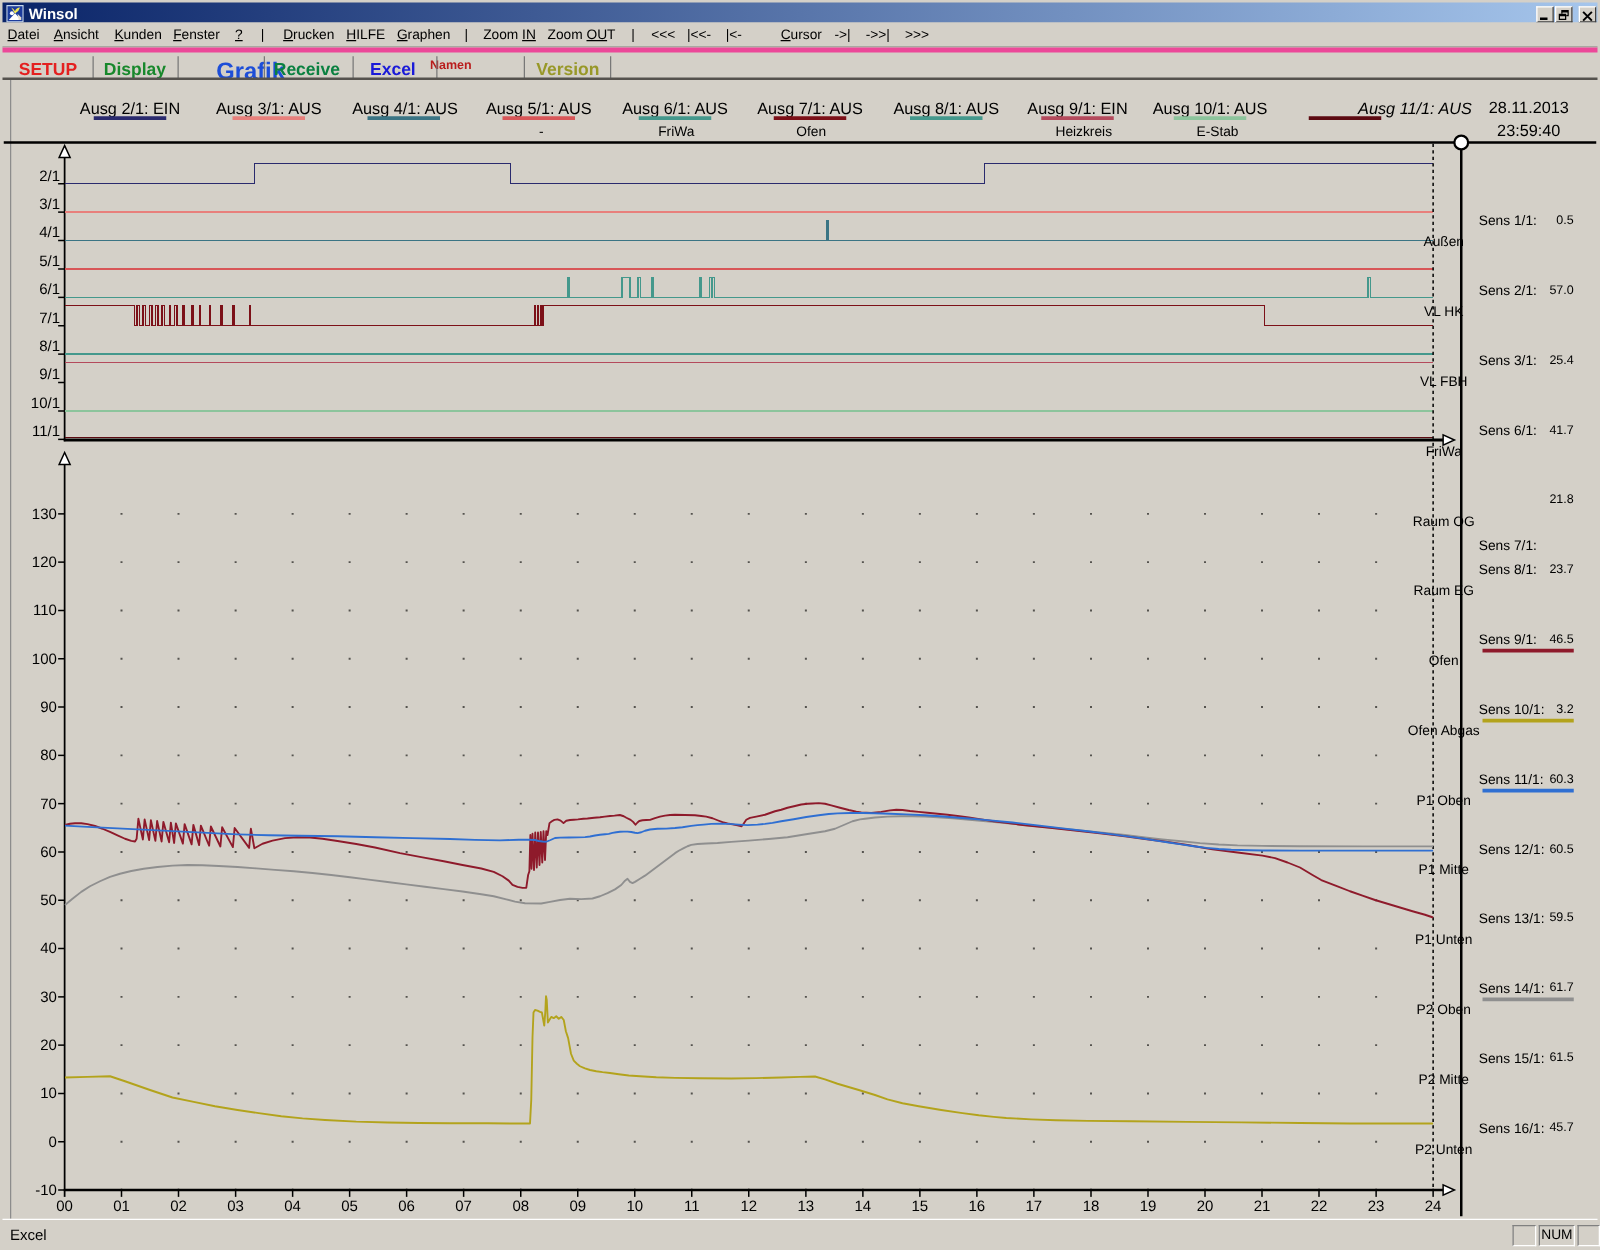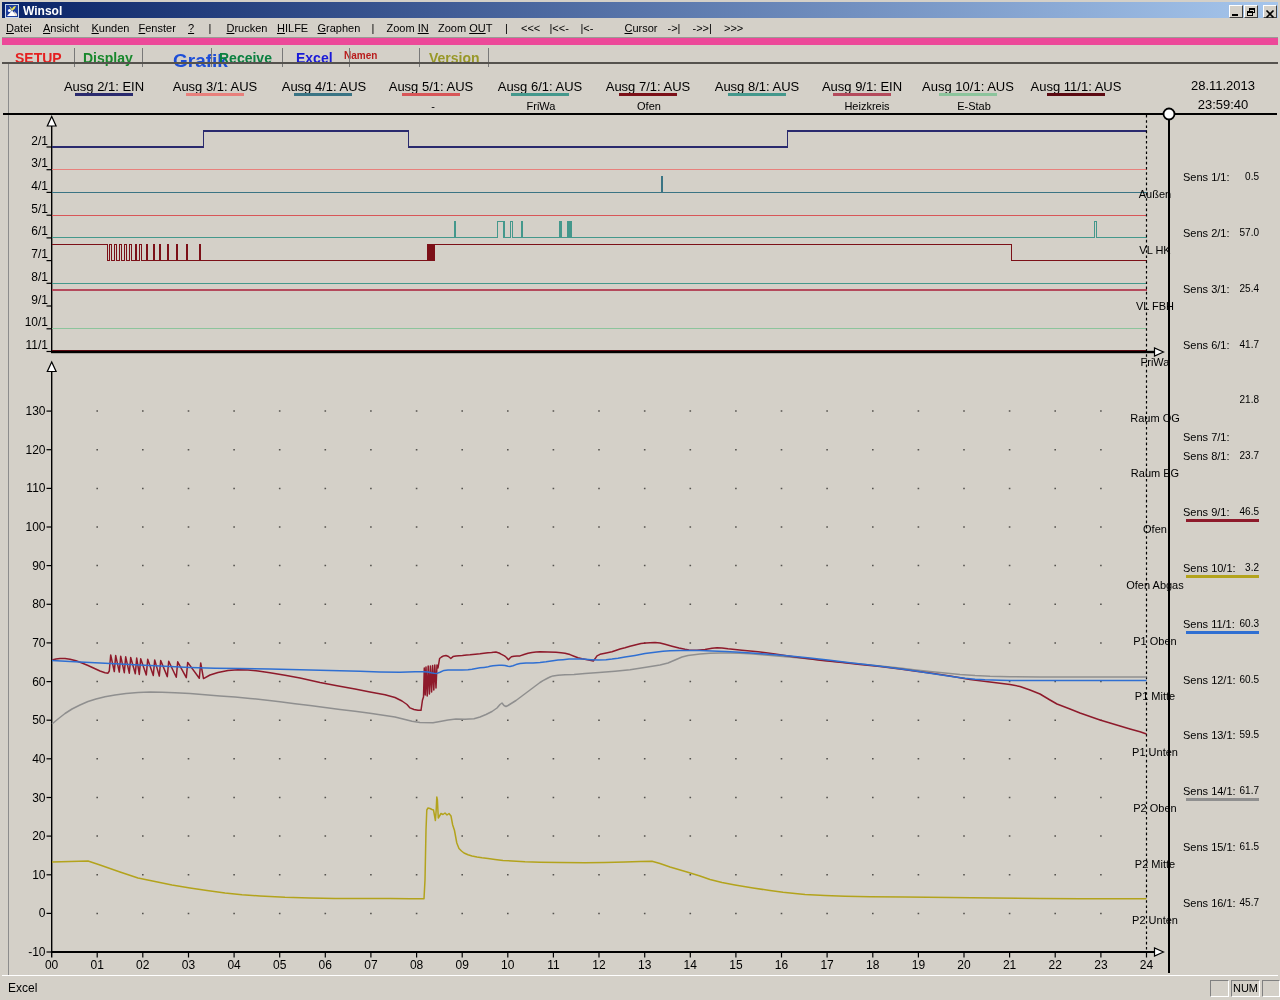--- a/index.html
+++ b/index.html
@@ -5,21 +5,21 @@
 body { font-family:"Liberation Sans",sans-serif; background:#d4d0c8; position:relative; }
 .titlebar { position:absolute; left:2px; top:2px; width:1276px; height:16px;
   background:linear-gradient(90deg,#0a2468,#a6c6ec); }
 .title { position:absolute; left:21px; top:2px; color:#fff; font-size:12px; font-weight:bold; }
 .wbtn { position:absolute; top:2.5px; width:14px; height:13px; background:#d4d0c8;
   border-top:1px solid #fff; border-left:1px solid #fff;
   border-right:1px solid #404040; border-bottom:1px solid #404040; }
 .menubar { position:absolute; left:2px; top:18px; width:1276px; height:19px; background:#d4d0c8; }
 .mi { position:absolute; top:4px; font-size:11px; color:#000; white-space:pre; }
 .toolbar { position:absolute; left:2px; top:38px; width:1276px; height:25px; background:#d4d0c8;
-  border-top:7px solid #ec4899; }
+  border-top:4px solid #ec4899; }
 .tb { position:absolute; top:5px; font-weight:bold; white-space:pre; }
 .tsep { position:absolute; top:3px; width:1px; height:19px; background:#787878; }
 .ah { position:absolute; width:120px; text-align:center; font-size:13px; color:#000; letter-spacing:0px; }
 .as { position:absolute; width:120px; text-align:center; font-size:11px; color:#000; }
 .sl { position:absolute; left:1183px; font-size:11px; color:#000; }
 .sv { position:absolute; left:1183px; width:76px; text-align:right; font-size:10px; color:#000; }
 .ss { position:absolute; left:1114px; width:82px; text-align:center; font-size:11px; color:#000; }
 .statusbar { position:absolute; left:2px; top:976px; width:1276px; height:22px; background:#d4d0c8; }
 .scell { position:absolute; top:4px; height:17px; background:#d4d0c8;
   border-top:1px solid #808080; border-left:1px solid #808080;
@@ -106,21 +106,21 @@
 <div style="position:absolute;left:619px;top:93px;width:58px;height:3px;background:#7c1018;"></div>
 <div class="as" style="left:589px;top:100px;">Ofen</div>
 <div class="ah" style="left:697px;top:79px;">Ausg 8/1: AUS</div>
 <div style="position:absolute;left:728px;top:93px;width:58px;height:3px;background:#44988c;"></div>
 <div class="ah" style="left:802px;top:79px;">Ausg 9/1: EIN</div>
 <div style="position:absolute;left:833px;top:93px;width:58px;height:3px;background:#b44a5c;"></div>
 <div class="as" style="left:807px;top:100px;">Heizkreis</div>
 <div class="ah" style="left:908px;top:79px;">Ausg 10/1: AUS</div>
 <div style="position:absolute;left:939px;top:93px;width:58px;height:3px;background:#8cc49c;"></div>
 <div class="as" style="left:914px;top:100px;">E-Stab</div>
-<div class="ah" style="left:1016px;top:79px;">Ausg 11/1: AUS</div>
+<div class="ah" style="left:1072px;top:79px;font-style:italic;">Ausg 11/1: AUS</div>
 <div style="position:absolute;left:1047px;top:93px;width:58px;height:3px;background:#5c0a12;"></div>
 <div class="ah" style="left:1163px;top:78px;">28.11.2013</div>
 <div class="ah" style="left:1163px;top:97px;">23:59:40</div>
 <svg style="position:absolute;left:0;top:0;" width="1280" height="1000" viewBox="0 0 1280 1000" font-family="Liberation Sans, sans-serif">
 <rect x="3" y="113" width="1274" height="2" fill="#000"></rect>
 <rect x="1168" y="115" width="2" height="858" fill="#000"></rect>
 <rect x="51" y="122" width="1.4" height="231" fill="#000"></rect>
 <polygon points="51.7,116.5 47.3,126 56.1,126" fill="#fff" stroke="#000" stroke-width="1.2"></polygon>
 <rect x="46.5" y="146.4" width="5.5" height="1.2" fill="#000"></rect>
 <rect x="46.5" y="169.1" width="5.5" height="1.2" fill="#000"></rect>

